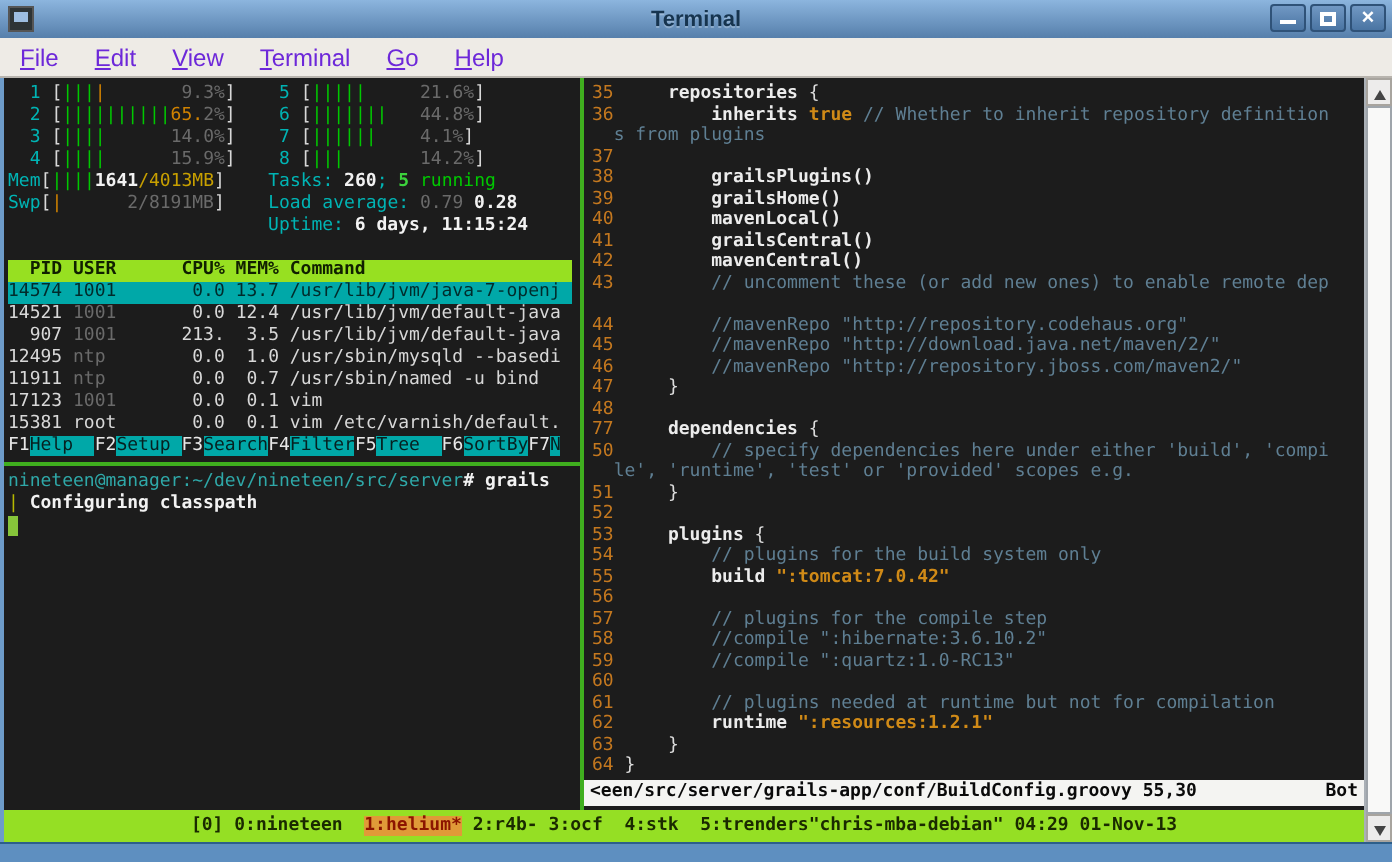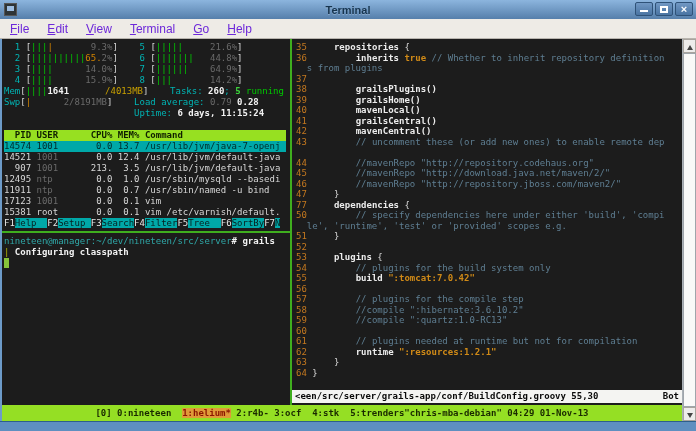--- a/index.html
+++ b/index.html
@@ -45,21 +45,21 @@
               color:#0a0a0a;font-weight:bold;line-height:13px;display:flex;
               justify-content:space-between;padding:0 3px;white-space:pre;}
   .tmuxbar{position:absolute;left:0;top:366px;width:680px;height:16px;background:#95df24;
            color:#1a2a00;font-weight:bold;line-height:16px;display:flex;
            justify-content:center;padding:0 2px;white-space:pre;}
   
   .c-cy{color:#00b4b4;}  .c-cy2{color:#2fa8a8;}
   .c-wh{color:#d8d8d8;}  .c-whb{color:#f2f2f2;font-weight:bold;}
   .c-grn{color:#00c800;} .c-grnb{color:#3cd23c;font-weight:bold;}
   .c-org{color:#d08200;} .c-dim{color:#6a6a6a;}
-  .c-yel{color:#c8a000;margin-left:36px;} .c-yel2{color:#b6b800;}
+  .c-yel{color:#c8a000;} .c-yel2{color:#b6b800;}
   .c-fk{color:#e8e8e8;}  .c-fd{background:#00a8a8;color:#062020;}
   .c-n{color:#c4781f;}   .c-cm{color:#5f7f93;}
   .c-kw{color:#ececec;font-weight:bold;} .c-s{color:#d08a17;font-weight:bold;}
   .c-p{color:#dcdcdc;}   .c-cursor{background:#86c43a;color:#86c43a;}
   .hdr{background:#97e021;} .hdr span{color:#102000;font-weight:bold;}
   .sel{background:#00a8a8;} .sel span{color:#002b2b;margin-top:12px;}
   .twc{background:#e09a38;color:#8c1500;}
   
   .scrollbar{position:absolute;left:682px;top:39px;width:14px;height:382px;background:#d8dde2;
              border-left:1px solid #aab0b6;}
@@ -101,21 +101,21 @@
     <span class="menu-item"><u>G</u>o</span>
     <span class="menu-item"><u>H</u>elp</span>
   </div>
 
   <div class="edge-left"></div>
 
   <div class="term">
     <div class="pane htop-pane">
         <div class="tl"><span class="c-cy">  1 </span><span class="c-wh">[</span><span class="c-grn">|||</span><span class="c-org">|</span><span>       </span><span class="c-dim">9.3%</span><span class="c-wh">]</span><span>   </span><span class="c-cy"> 5 </span><span class="c-wh">[</span><span class="c-grn">|||||</span><span>     </span><span class="c-dim">21.6%</span><span class="c-wh">]</span></div>
         <div class="tl"><span class="c-cy">  2 </span><span class="c-wh">[</span><span class="c-grn">||||||||||</span><span class="c-org">65.</span><span class="c-dim">2%</span><span class="c-wh">]</span><span>   </span><span class="c-cy"> 6 </span><span class="c-wh">[</span><span class="c-grn">|||||||</span><span>   </span><span class="c-dim">44.8%</span><span class="c-wh">]</span></div>
-        <div class="tl"><span class="c-cy">  3 </span><span class="c-wh">[</span><span class="c-grn">||||</span><span>      </span><span class="c-dim">14.0%</span><span class="c-wh">]</span><span>   </span><span class="c-cy"> 7 </span><span class="c-wh">[</span><span class="c-grn">||||||</span><span>    </span><span class="c-dim">64.9%</span><span class="c-wh">]</span></div>
+        <div class="tl"><span class="c-cy">  3 </span><span class="c-wh">[</span><span class="c-grn">||||</span><span>      </span><span class="c-dim">14.0%</span><span class="c-wh">]</span><span>   </span><span class="c-cy"> 7 </span><span class="c-wh">[</span><span class="c-grn">||||||</span><span>    </span><span class="c-dim">4.1%</span><span class="c-wh">]</span></div>
         <div class="tl"><span class="c-cy">  4 </span><span class="c-wh">[</span><span class="c-grn">||||</span><span>      </span><span class="c-dim">15.9%</span><span class="c-wh">]</span><span>   </span><span class="c-cy"> 8 </span><span class="c-wh">[</span><span class="c-grn">|||</span><span>       </span><span class="c-dim">14.2%</span><span class="c-wh">]</span></div>
         <div class="tl"><span class="c-cy">Mem</span><span class="c-wh">[</span><span class="c-grn">||||</span><span class="c-whb">1641</span><span class="c-yel">/4013MB</span><span class="c-wh">]</span><span>    </span><span class="c-cy">Tasks: </span><span class="c-whb">260</span><span class="c-cy">; </span><span class="c-grnb">5</span><span class="c-grn"> running</span></div>
         <div class="tl"><span class="c-cy">Swp</span><span class="c-wh">[</span><span class="c-org">|</span><span>      </span><span class="c-dim">2/8191MB</span><span class="c-wh">]</span><span>    </span><span class="c-cy">Load average: </span><span class="c-dim">0.79 </span><span class="c-whb">0.28</span></div>
         <div class="tl"><span>                        </span><span class="c-cy">Uptime: </span><span class="c-whb">6 days, 11:15:24</span></div>
         <div class="tl"></div>
         <div class="tl hdr"><span>  PID USER      CPU% MEM% Command                  </span></div>
         <div class="tl sel"><span>14574 1001       0.0 13.7 /usr/lib/jvm/java-7-openj</span></div>
         <div class="tl"><span class="c-wh">14521 </span><span class="c-dim">1001     </span><span class="c-wh">  0.0 </span><span class="c-wh">12.4 </span><span class="c-wh">/usr/lib/jvm/default-java</span></div>
         <div class="tl"><span class="c-wh">  907 </span><span class="c-dim">1001     </span><span class="c-wh"> 213. </span><span class="c-wh"> 3.5 </span><span class="c-wh">/usr/lib/jvm/default-java</span></div>
         <div class="tl"><span class="c-wh">12495 </span><span class="c-dim">ntp      </span><span class="c-wh">  0.0 </span><span class="c-wh"> 1.0 </span><span class="c-wh">/usr/sbin/mysqld --basedi</span></div>
@@ -140,20 +140,21 @@
         <div class="tl"><span class="c-n">39 </span><span>        </span><span class="c-kw">grailsHome()</span></div>
         <div class="tl"><span class="c-n">40 </span><span>        </span><span class="c-kw">mavenLocal()</span></div>
         <div class="tl"><span class="c-n">41 </span><span>        </span><span class="c-kw">grailsCentral()</span></div>
         <div class="tl"><span class="c-n">42 </span><span>        </span><span class="c-kw">mavenCentral()</span></div>
         <div class="tl"><span class="c-n">43 </span><span>        </span><span class="c-cm">// uncomment these (or add new ones) to enable remote dep</span></div>
         <div class="tl"><span>  </span></div>
         <div class="tl"><span class="c-n">44 </span><span>        </span><span class="c-cm">//mavenRepo "http://repository.codehaus.org"</span></div>
         <div class="tl"><span class="c-n">45 </span><span>        </span><span class="c-cm">//mavenRepo "http://download.java.net/maven/2/"</span></div>
         <div class="tl"><span class="c-n">46 </span><span>        </span><span class="c-cm">//mavenRepo "http://repository.jboss.com/maven2/"</span></div>
         <div class="tl"><span class="c-n">47 </span><span class="c-p">    }</span></div>
+        <div class="tl"><span class="c-n">48 </span></div>
         <div class="tl"><span class="c-n">77 </span><span>    </span><span class="c-kw">dependencies</span><span class="c-p"> {</span></div>
         <div class="tl"><span class="c-n">50 </span><span>        </span><span class="c-cm">// specify dependencies here under either 'build', 'compi</span></div>
         <div class="tl"><span>  </span><span class="c-cm">le', 'runtime', 'test' or 'provided' scopes e.g.</span></div>
         <div class="tl"><span class="c-n">51 </span><span class="c-p">    }</span></div>
         <div class="tl"><span class="c-n">52 </span></div>
         <div class="tl"><span class="c-n">53 </span><span>    </span><span class="c-kw">plugins</span><span class="c-p"> {</span></div>
         <div class="tl"><span class="c-n">54 </span><span>        </span><span class="c-cm">// plugins for the build system only</span></div>
         <div class="tl"><span class="c-n">55 </span><span>        </span><span class="c-kw">build</span><span> </span><span class="c-s">":tomcat:7.0.42"</span></div>
         <div class="tl"><span class="c-n">56 </span></div>
         <div class="tl"><span class="c-n">57 </span><span>        </span><span class="c-cm">// plugins for the compile step</span></div>

